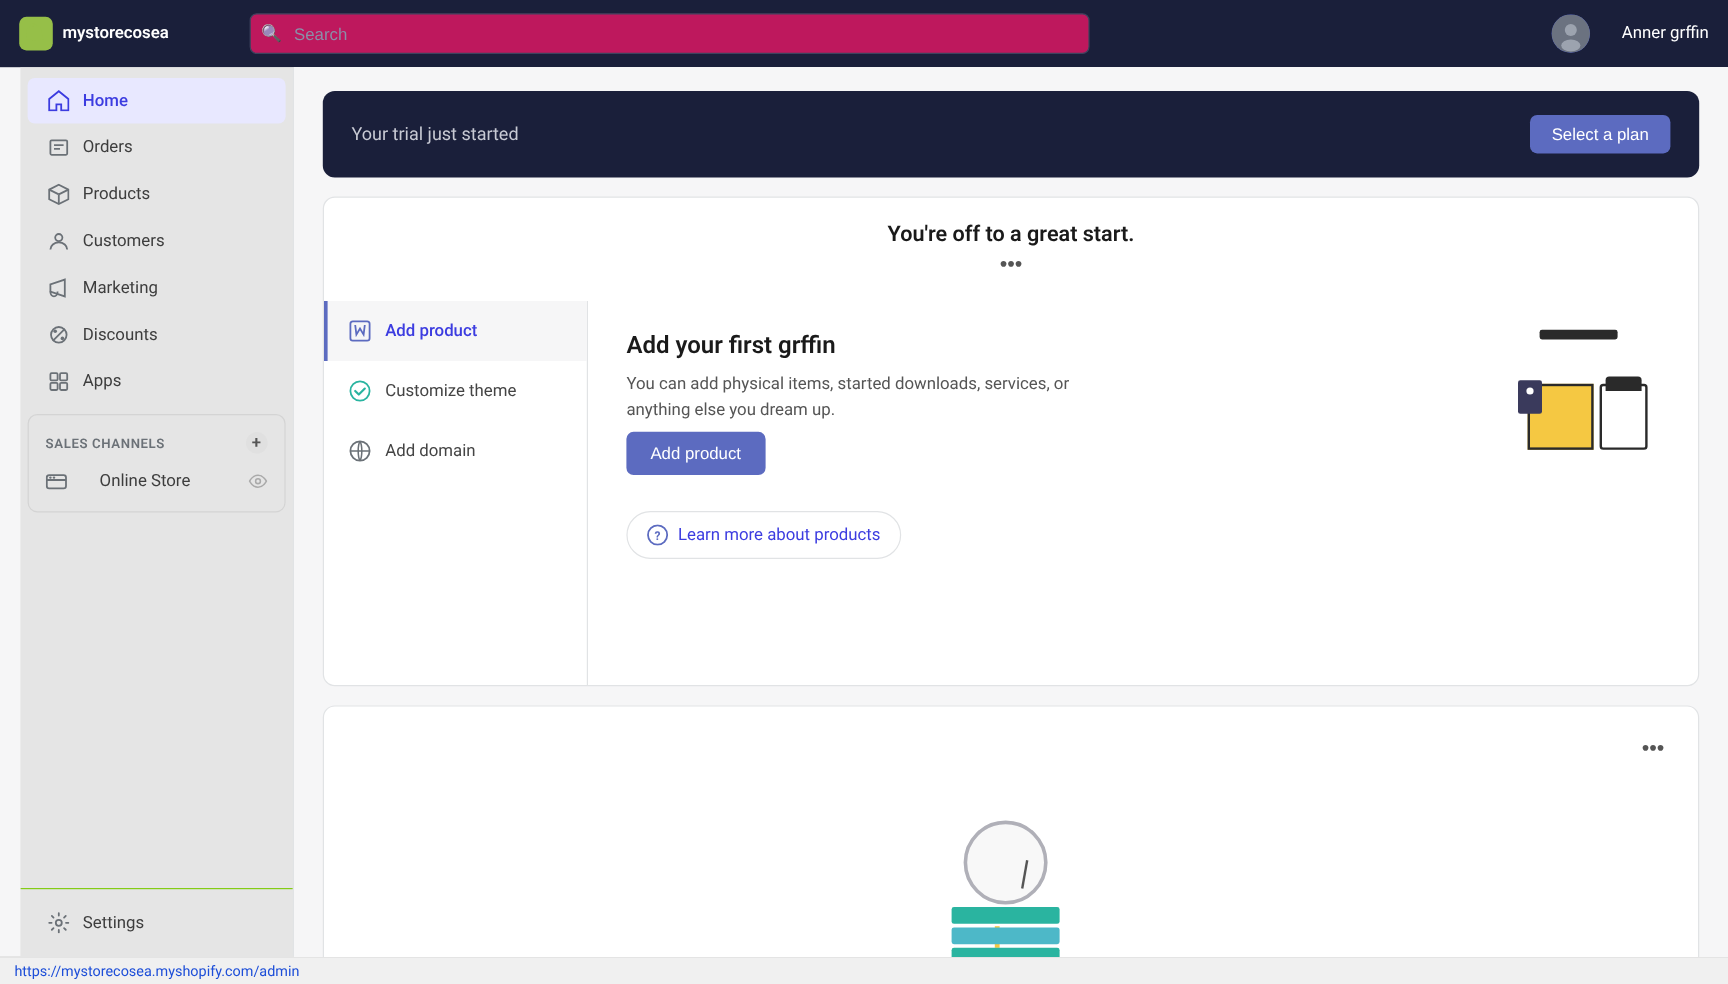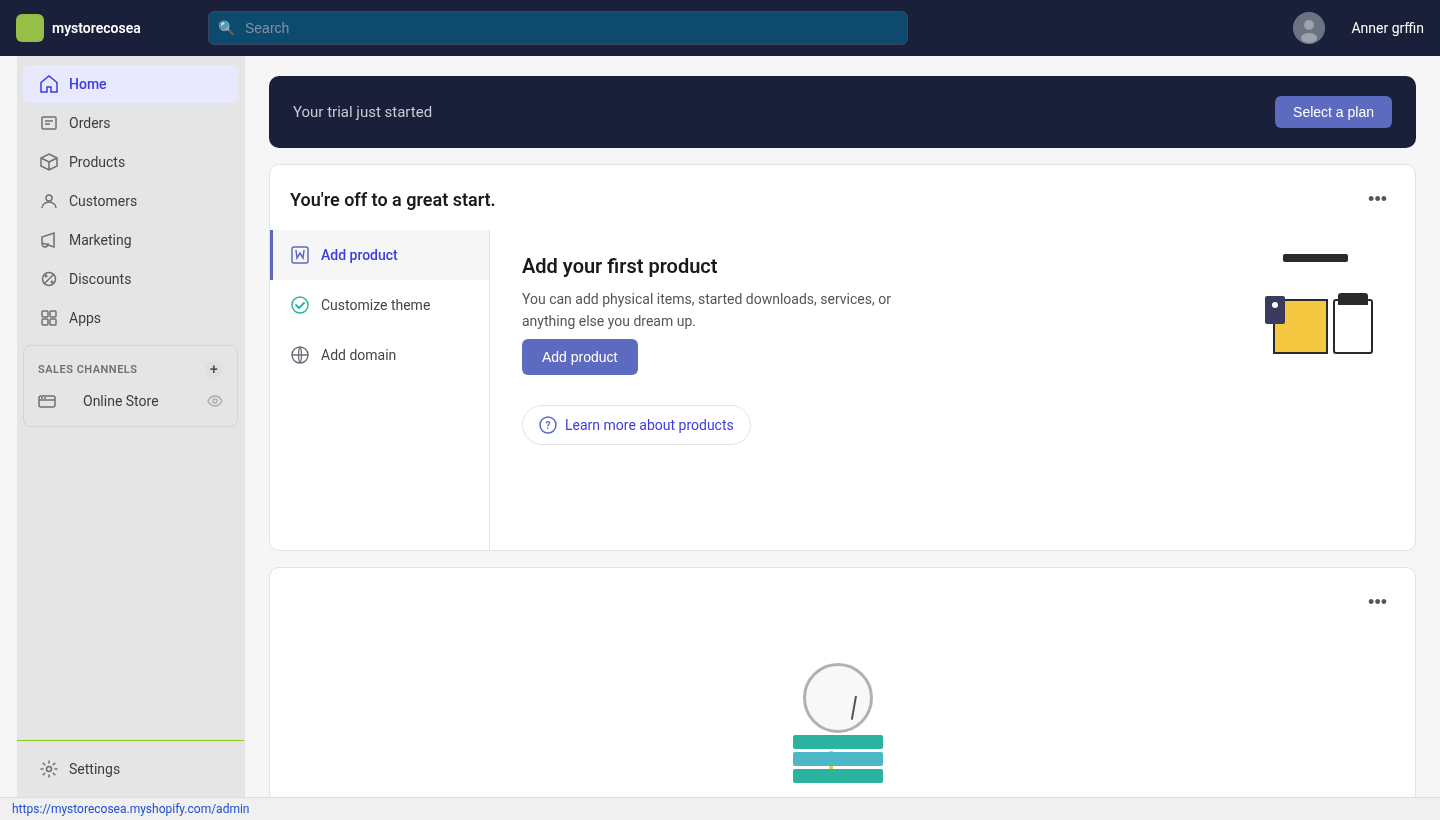--- a/index.html
+++ b/index.html
@@ -39,21 +39,21 @@
     .search-bar {
       flex: 1;
       max-width: 700px;
       position: relative;
     }
     .search-bar input {
       width: 100%;
       height: 34px;
       border-radius: 6px;
       border: 1px solid #3d435e;
-      background: #0c4a6e;
+      background: #be185d;
       color: #ccc;
       padding: 0 12px 0 36px;
       font-size: 14px;
       outline: none;
     }
     .search-bar input::placeholder { color: #8a8fa8; }
     .search-icon-wrap {
       position: absolute;
       left: 10px;
       top: 50%;
@@ -225,20 +225,21 @@
       border-radius: 10px;
       border: 1px solid #e1e3e5;
       margin-bottom: 16px;
       overflow: hidden;
     }
     .card-header {
       display: flex;
       align-items: center;
       justify-content: space-between;
       padding: 20px 20px 16px;
+      flex-direction: column;
     }
     .card-title {
       font-size: 18px;
       font-weight: 600;
       color: #1a1a1a;
     }
     .more-btn {
       background: none;
       border: none;
       cursor: pointer;
@@ -685,21 +686,21 @@
                 <path d="M11 3c-2 3-2 13 0 16M11 3c2 3 2 13 0 16M3 11h16" stroke="#6b7177" stroke-width="1.3" fill="none"></path>
               </svg>
             </span>
             <span>Add domain</span>
           </div>
         </div>
 
         <div class="step-content">
           <div class="step-content-row">
             <div class="step-content-text">
-              <div class="step-content-title">Add your first product</div>
+              <div class="step-content-title">Add your first grffin</div>
               <div class="step-content-desc">You can add physical items, started downloads, services, or anything else you dream up.</div>
               <button class="add-product-btn">Add product</button>
             </div>
 
             <div class="step-content-img">
               <div class="product-illustration">
                 <div class="prod-lid"></div>
                 <div class="prod-box"></div>
                 <div class="prod-tag"></div>
                 <div class="prod-can">

